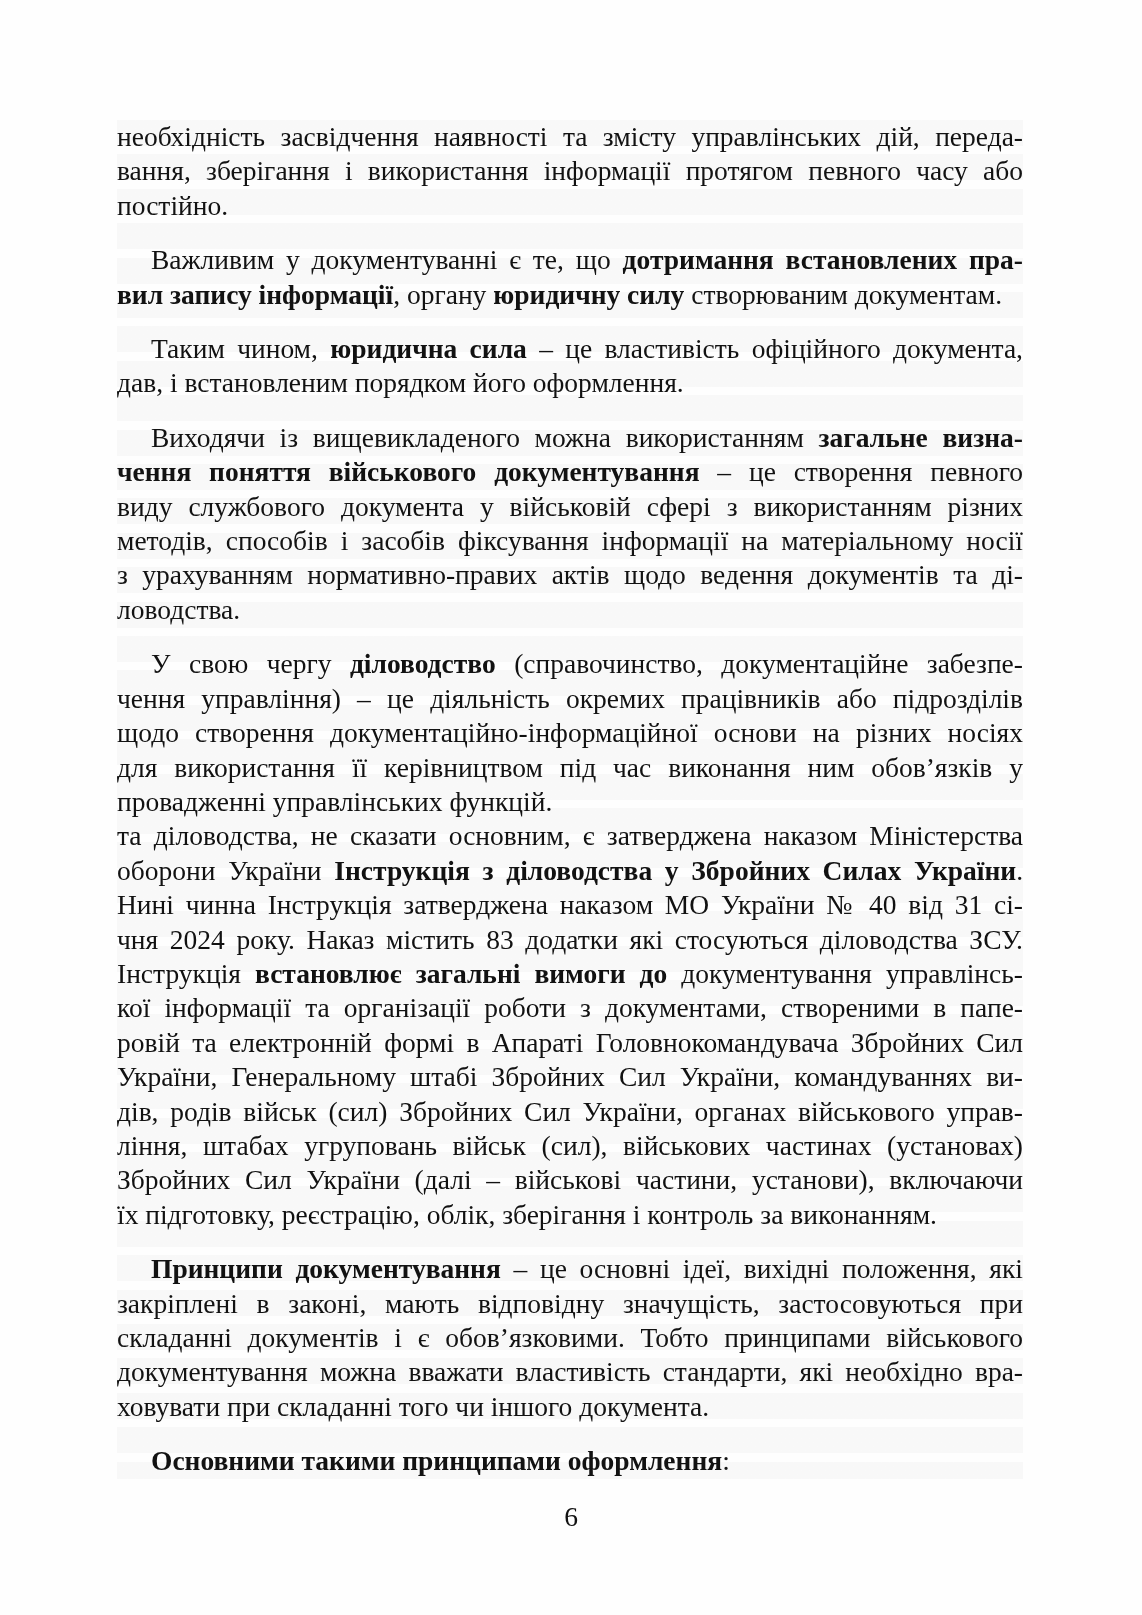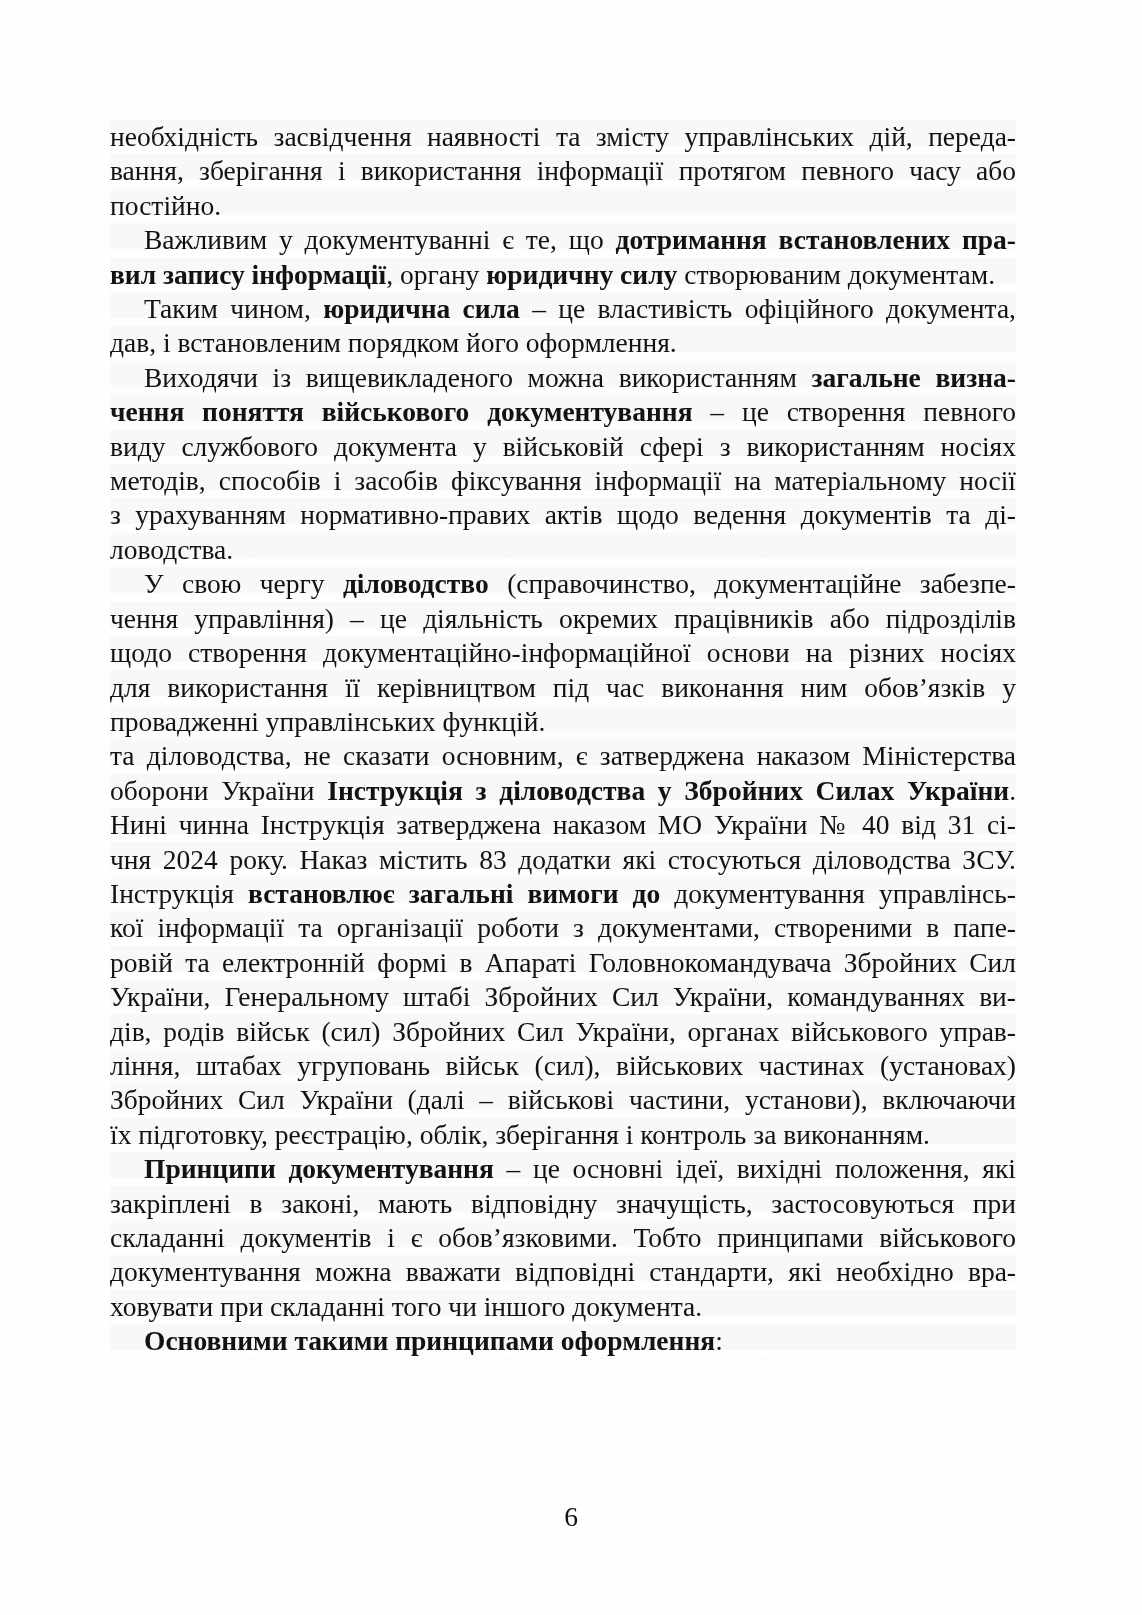--- a/index.html
+++ b/index.html
@@ -11,21 +11,21 @@
     position: relative;
     width: 1142px;
     height: 1615px;
     background: #fefefe;
     overflow: hidden;
     font-family: "Liberation Serif", "DejaVu Serif", serif;
     color: #121212;
   }
   .text-block {
     position: absolute;
-    left: 110px;
+    left: 117px;
     top: 120px;
     width: 906px;
     font-size: 27.5px;
     line-height: 34.4px;
     
     background-image: repeating-linear-gradient(
       to bottom,
       rgba(0,0,0,0.022) 0px,
       rgba(0,0,0,0.022) 26px,
       rgba(0,0,0,0) 26px,
@@ -34,20 +34,21 @@
   }
   .line {
     text-align: justify;
     hyphens: none;
   }
   .line.full {
     text-align-last: justify;
   }
   .line.indent {
     text-indent: 34px;
+    margin-top: 20px;
   }
   .b {
     font-weight: bold;
   }
   .page-number {
     position: absolute;
     left: 0;
     top: 1500px;
     width: 1142px;
     text-align: center;
@@ -62,21 +63,21 @@
   <div class="text-block" style="color: rgb(18, 18, 18);">
       <div class="line full"><span class="n">необхідність засвідчення наявності та змісту управлінських дій, переда-</span></div>
       <div class="line full"><span class="n">вання, зберігання і використання інформації протягом певного часу або</span></div>
       <div class="line"><span class="n">постійно.</span></div>
       <div class="line indent full"><span class="n">Важливим у документуванні є те, що </span><span class="b">дотримання встановлених пра-</span></div>
       <div class="line"><span class="b">вил запису інформації</span><span class="n">, органу </span><span class="b">юридичну силу</span><span class="n"> створюваним документам.</span></div>
       <div class="line indent full"><span class="n">Таким чином, </span><span class="b">юридична сила</span><span class="n"> – це властивість офіційного документа,</span></div>
       <div class="line"><span class="n">дав, і встановленим порядком його оформлення.</span></div>
       <div class="line indent full"><span class="n">Виходячи із вищевикладеного можна використанням </span><span class="b">загальне визна-</span></div>
       <div class="line full"><span class="b">чення поняття військового документування</span><span class="n"> – це створення певного</span></div>
-      <div class="line full"><span class="n">виду службового документа у військовій сфері з використанням носіях</span></div>
+      <div class="line full"><span class="n">виду службового документа у військовій сфері з використанням різних</span></div>
       <div class="line full"><span class="n">методів, способів і засобів фіксування інформації на матеріальному носії</span></div>
       <div class="line full"><span class="n">з урахуванням нормативно-правих актів щодо ведення документів та ді-</span></div>
       <div class="line"><span class="n">ловодства.</span></div>
       <div class="line indent full"><span class="n">У свою чергу </span><span class="b">діловодство</span><span class="n"> (справочинство, документаційне забезпе-</span></div>
       <div class="line full"><span class="n">чення управління) – це діяльність окремих працівників або підрозділів</span></div>
       <div class="line full"><span class="n">щодо створення документаційно-інформаційної основи на різних носіях</span></div>
       <div class="line full"><span class="n">для використання її керівництвом під час виконання ним обов’язків у</span></div>
       <div class="line"><span class="n">провадженні управлінських функцій.</span></div>
       <div class="line full"><span class="n">та діловодства, не сказати основним, є затверджена наказом Міністерства</span></div>
       <div class="line full"><span class="n">оборони України </span><span class="b">Інструкція з діловодства у Збройних Силах України</span><span class="n">.</span></div>
@@ -86,18 +87,18 @@
       <div class="line full"><span class="n">кої інформації та організації роботи з документами, створеними в папе-</span></div>
       <div class="line full"><span class="n">ровій та електронній формі в Апараті Головнокомандувача Збройних Сил</span></div>
       <div class="line full"><span class="n">України, Генеральному штабі Збройних Сил України, командуваннях ви-</span></div>
       <div class="line full"><span class="n">дів, родів військ (сил) Збройних Сил України, органах військового управ-</span></div>
       <div class="line full"><span class="n">ління, штабах угруповань військ (сил), військових частинах (установах)</span></div>
       <div class="line full"><span class="n">Збройних Сил України (далі – військові частини, установи), включаючи</span></div>
       <div class="line"><span class="n">їх підготовку, реєстрацію, облік, зберігання і контроль за виконанням.</span></div>
       <div class="line indent full"><span class="b">Принципи документування</span><span class="n"> – це основні ідеї, вихідні положення, які</span></div>
       <div class="line full"><span class="n">закріплені в законі, мають відповідну значущість, застосовуються при</span></div>
       <div class="line full"><span class="n">складанні документів і є обов’язковими. Тобто принципами військового</span></div>
-      <div class="line full"><span class="n">документування можна вважати відповідні стандарти, які необхідно вра-</span></div>
+      <div class="line full"><span class="n">документування можна вважати властивість стандарти, які необхідно вра-</span></div>
       <div class="line"><span class="n">ховувати при складанні того чи іншого документа.</span></div>
       <div class="line indent"><span class="b">Основними такими принципами оформлення</span><span class="n">:</span></div>
     </div>
   <div class="page-number">6</div>
 </div>
 
 </body></html>

